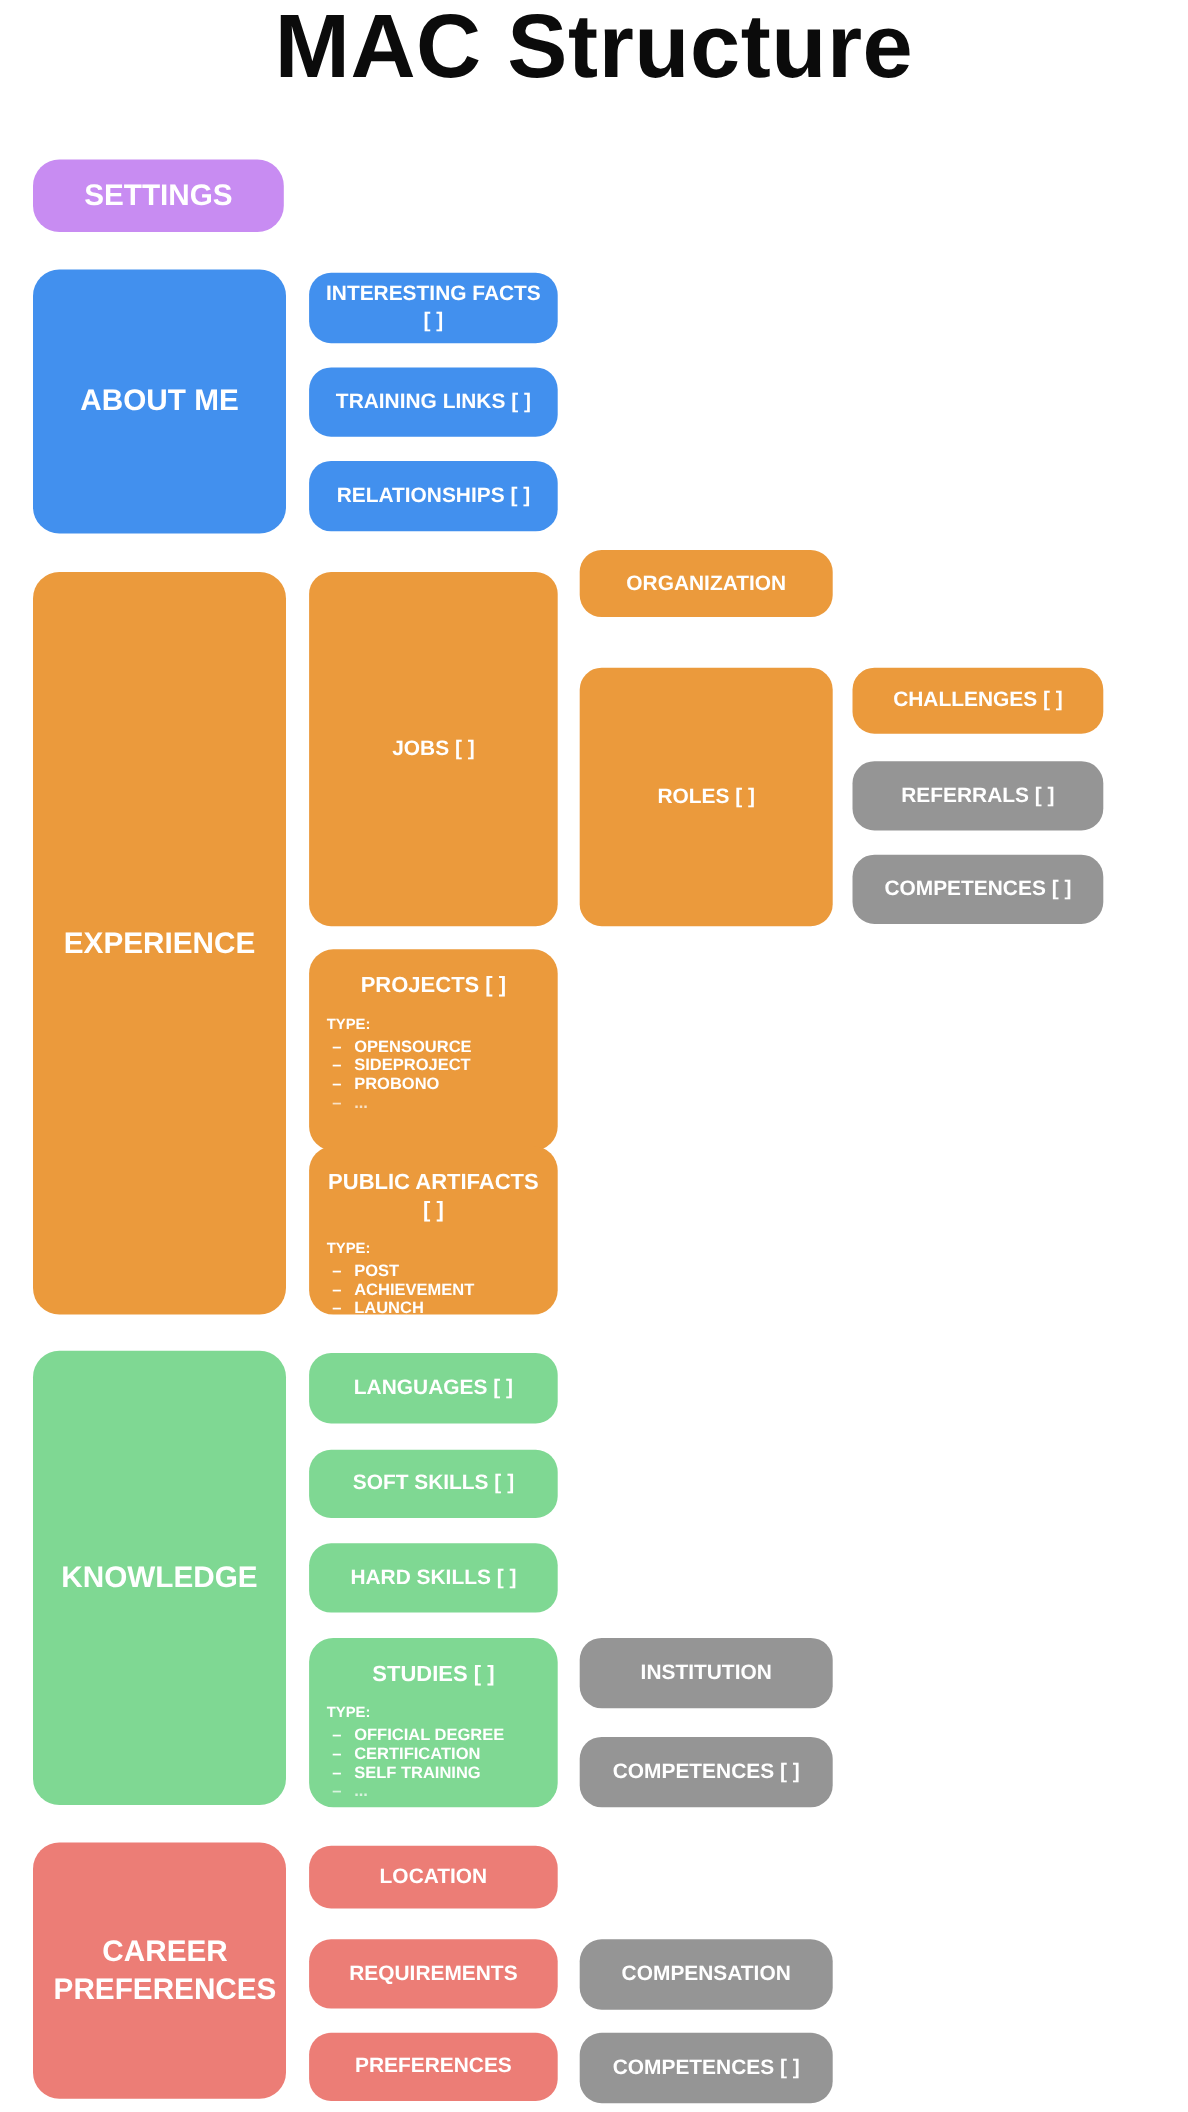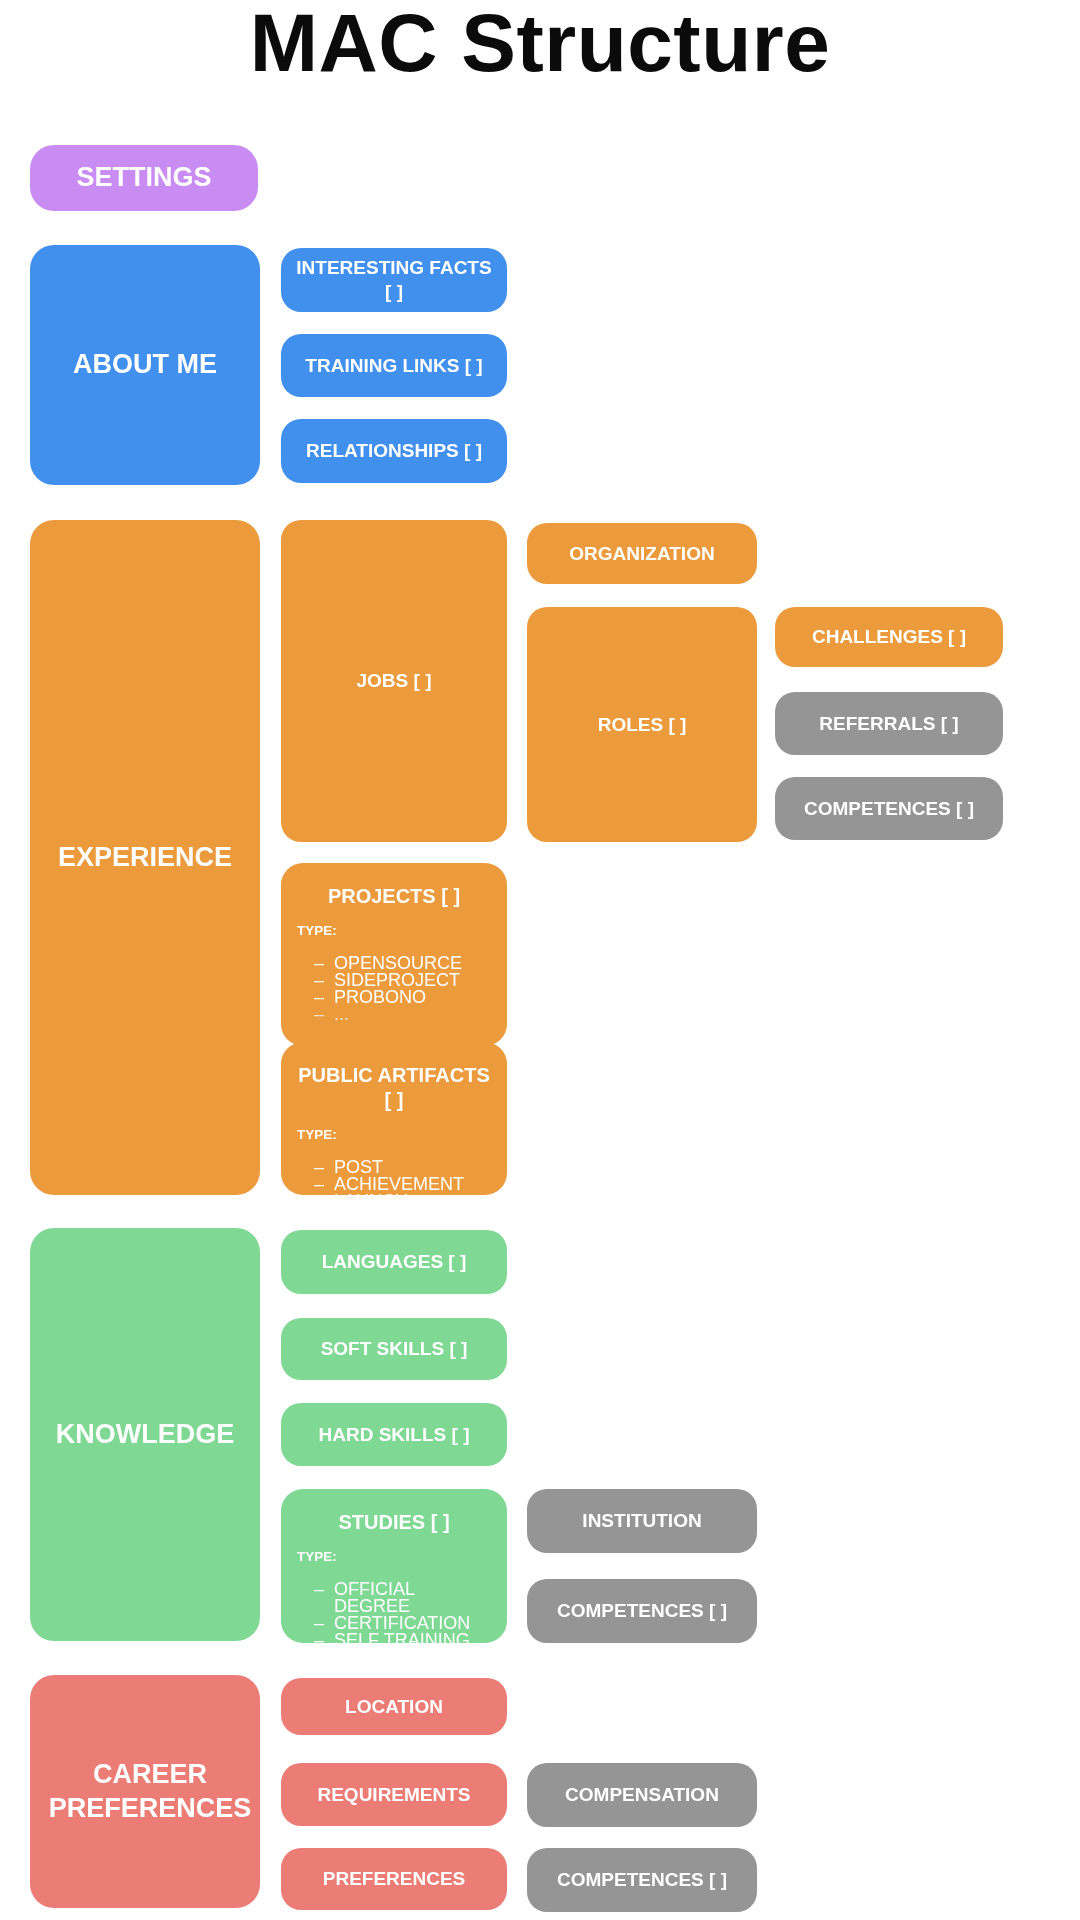--- a/index.html
+++ b/index.html
@@ -67,24 +67,24 @@
     font-weight: 700;
   }
   .lb-heading {
     margin-top: 13px;
     font-size: 13.5px;
     font-weight: 700;
     line-height: 17px;
   }
   .typelist {
     list-style: none;
-    margin: 16px;
+    margin: 4px;
     padding: 0;
-    font-size: 18px;
-    font-weight: 400;
+    font-size: 15px;
+    font-weight: 700;
   }
   .typelist li {
     position: relative;
     padding-left: 21px;
     line-height: 17px;
   }
   .typelist li::before {
     content: "\2013";
     position: absolute;
     left: 1px;
@@ -92,21 +92,21 @@
   .typelist li:last-child { opacity: 0.7; }
 
   
   #b-settings      { left: 30px;  top: 145px;  width: 228px; height: 66px; }
   #b-about         { left: 30px;  top: 245px;  width: 230px; height: 240px; }
   #b-facts         { left: 281px; top: 248px;  width: 226px; height: 64px; }
   #b-links         { left: 281px; top: 334px;  width: 226px; height: 63px; }
   #b-rel           { left: 281px; top: 419px;  width: 226px; height: 64px; }
   #b-exp           { left: 30px;  top: 520px;  width: 230px; height: 675px; }
   #b-jobs          { left: 281px; top: 520px;  width: 226px; height: 322px; }
-  #b-org           { left: 527px; top: 523px;  width: 230px; height: 61px; }
+  #b-org           { left: 527px; top: 500px;  width: 230px; height: 61px; }
   #b-roles         { left: 527px; top: 607px;  width: 230px; height: 235px; }
   #b-chal          { left: 775px; top: 607px;  width: 228px; height: 60px; }
   #b-ref           { left: 775px; top: 692px;  width: 228px; height: 63px; }
   #b-comp-roles    { left: 775px; top: 777px;  width: 228px; height: 63px; }
   #b-projects      { left: 281px; top: 863px;  width: 226px; height: 183px; }
   #b-artifacts     { left: 281px; top: 1042px; width: 226px; height: 153px; }
   #b-know          { left: 30px;  top: 1228px; width: 230px; height: 413px; }
   #b-lang          { left: 281px; top: 1230px; width: 226px; height: 64px; }
   #b-soft          { left: 281px; top: 1318px; width: 226px; height: 62px; }
   #b-hard          { left: 281px; top: 1403px; width: 226px; height: 63px; }

